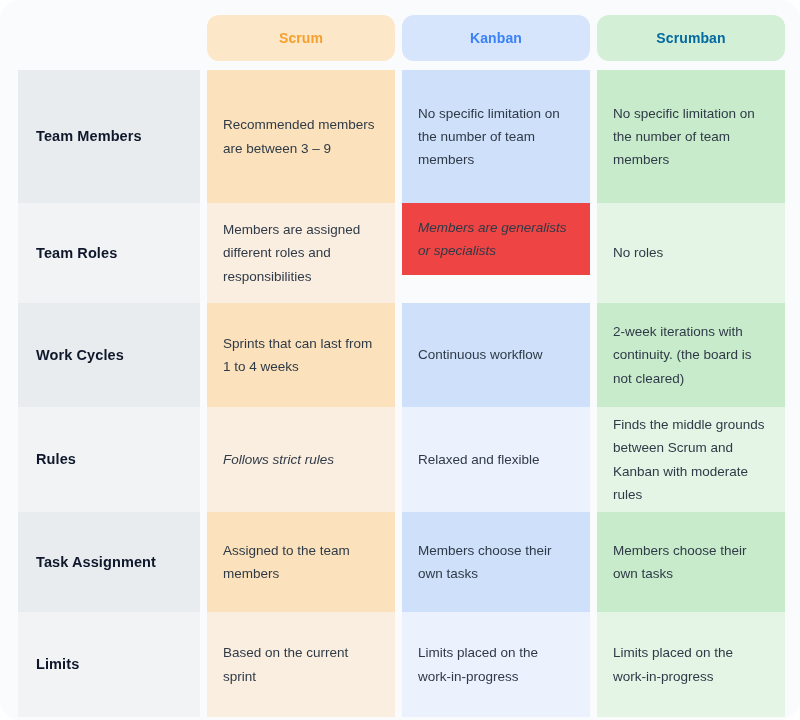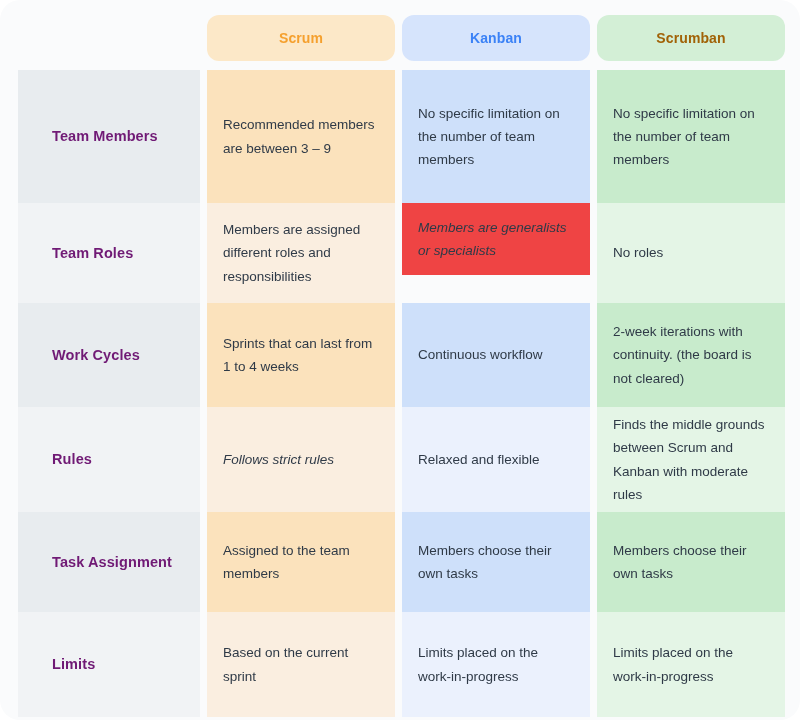--- a/index.html
+++ b/index.html
@@ -59,22 +59,22 @@
     display: flex;
     align-items: center;
     font-size: 13.5px;
     line-height: 1.72;
     color: #2f3a47;
   }
 
   .cell.label {
     font-weight: bold;
     font-size: 14.5px;
-    color: #701a75;
-    padding-left: 34px;
+    color: #0f172a;
+    padding-left: 18px;
     letter-spacing: .1px;
   }
 
   
   .c-label.dark    { background: #e8ecef; }
   .c-label.light   { background: #f1f3f5; }
   .c-scrum.dark    { background: #fbe2bc; }
   .c-scrum.light   { background: #faeee0; }
   .c-kanban.dark   { background: #cee0fa; }
   .c-kanban.light  { background: #ebf1fd; }
@@ -89,21 +89,21 @@
 
     <div class="hdr hdr-blank"></div>
     <div class="gutter"></div>
 
     <div class="hdr scrum" style="color: rgb(245, 160, 46); background: rgb(252, 232, 200);">Scrum</div>
     <div class="gutter"></div>
 
     <div class="hdr kanban" style="color: rgb(59, 130, 246); background: rgb(214, 228, 252);">Kanban</div>
     <div class="gutter"></div>
 
-    <div class="hdr scrumban" style="color: #a16207; background: rgb(211, 239, 214);">Scrumban</div>
+    <div class="hdr scrumban" style="color: #0369a1; background: rgb(211, 239, 214);">Scrumban</div>
 
     <div class="hdr-row-spacer" style="grid-column: 1 / -1;"></div>
 
     <div class="cell label c-label dark row-first" style="height: 133px;">Team Members</div>
     <div class="gutter"></div>
     <div class="cell c-scrum dark row-first" style="background: rgb(251, 226, 188); height: 133px;">Recommended members are between 3 – 9</div>
     <div class="gutter"></div>
     <div class="cell c-kanban dark row-first" style="background: rgb(206, 224, 250); height: 133px;">No specific limitation on the number of team members</div>
     <div class="gutter"></div>
     <div class="cell c-scrumban dark row-first" style="background: rgb(200, 235, 204); height: 133px;">No specific limitation on the number of team members</div>

